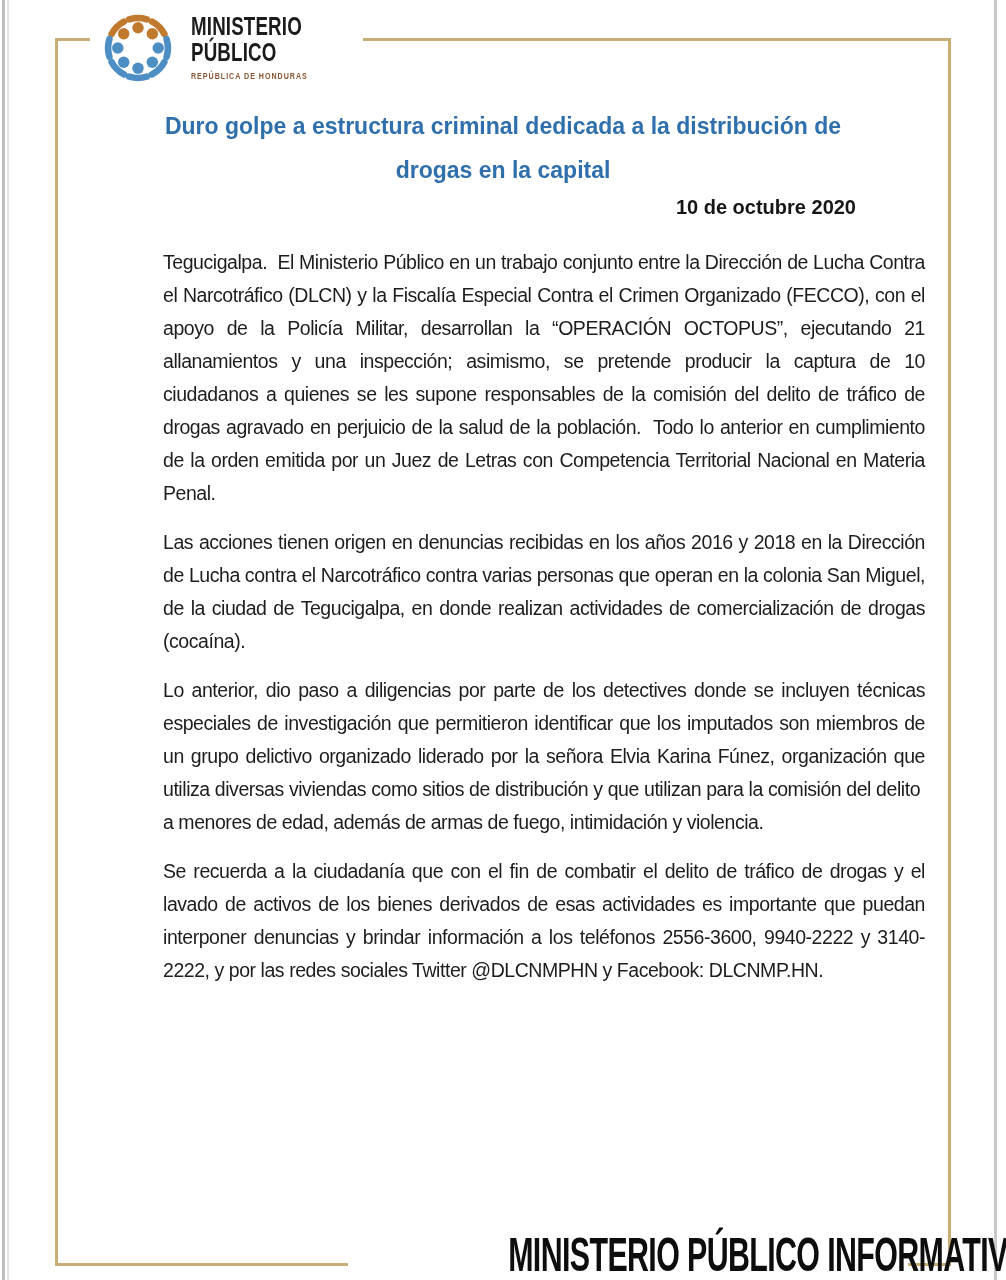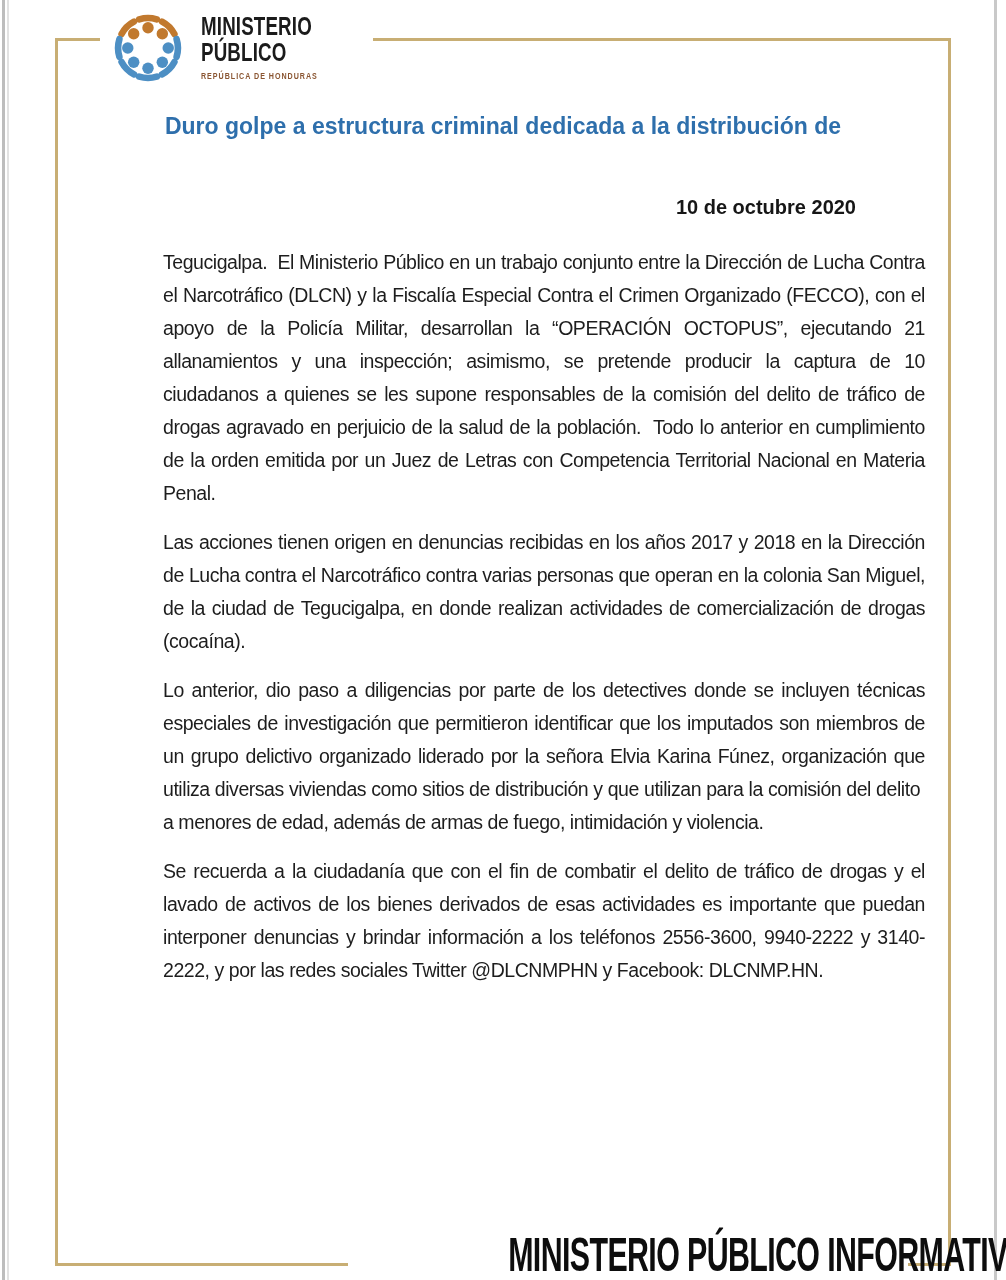--- a/index.html
+++ b/index.html
@@ -20,21 +20,21 @@
   
   .frame {
     position: absolute;
     top: 38px; left: 55px; right: 55px; bottom: 14px;
     border: 3px solid #c8ae74;
   }
 
   
   .logo-block {
     position: absolute;
-    top: 2px; left: 100px;
+    top: 2px; left: 90px;
     display: flex;
     align-items: flex-start;
     gap: 9px;
     background: #ffffff;
     padding: 2px 16px 6px 4px;
   }
   .emblem { width: 88px; height: 88px; display: block; }
   .logo-text {
     margin-top: 9px;
     transform: scaleX(0.75);
@@ -143,26 +143,27 @@
   </svg>
   <div class="logo-text">
     <div class="logo-name">MINISTERIO</div>
     <div class="logo-name">PÚBLICO</div>
     <div class="logo-sub">REPÚBLICA DE HONDURAS</div>
   </div>
 </div>
 
 <div class="doc-title">
   <div>Duro golpe a estructura criminal dedicada a la distribución de</div>
+  <div>drogas en la capital</div>
 </div>
 
 <div class="doc-date">10 de octubre 2020</div>
 
 <div class="doc-body">
   <p>Tegucigalpa.&nbsp; El Ministerio Público en un trabajo conjunto entre la Dirección de Lucha Contra el Narcotráfico (DLCN) y la Fiscalía Especial Contra el Crimen Organizado (FECCO), con el apoyo de la Policía Militar, desarrollan la “OPERACIÓN OCTOPUS”, ejecutando 21 allanamientos y una inspección; asimismo, se pretende producir la captura de 10 ciudadanos a quienes se les supone responsables de la comisión del delito de tráfico de drogas agravado en perjuicio de la salud de la población.&nbsp; Todo lo anterior en cumplimiento de la orden emitida por un Juez de Letras con Competencia Territorial Nacional en Materia Penal.</p>
-  <p>Las acciones tienen origen en denuncias recibidas en los años 2017 y 2018 en la Dirección de Lucha contra el Narcotráfico contra varias personas que operan en la colonia San Miguel, de la ciudad de Tegucigalpa, en donde realizan actividades de comercialización de drogas (cocaína).</p>
+  <p>Las acciones tienen origen en denuncias recibidas en los años 2016 y 2018 en la Dirección de Lucha contra el Narcotráfico contra varias personas que operan en la colonia San Miguel, de la ciudad de Tegucigalpa, en donde realizan actividades de comercialización de drogas (cocaína).</p>
   <p>Lo anterior, dio paso a diligencias por parte de los detectives donde se incluyen técnicas especiales de investigación que permitieron identificar que los imputados son miembros de un grupo delictivo organizado liderado por la señora Elvia Karina Fúnez, organización que utiliza diversas viviendas como sitios de distribución y que utilizan para la comisión del delito&nbsp; a menores de edad, además de armas de fuego, intimidación y violencia.</p>
   <p>Se recuerda a la ciudadanía que con el fin de combatir el delito de tráfico de drogas y el lavado de activos de los bienes derivados de esas actividades es importante que puedan interponer denuncias y brindar información a los teléfonos 2556-3600, 9940-2222 y 3140-2222, y por las redes sociales Twitter @DLCNMPHN y Facebook: DLCNMP.HN.</p>
 </div>
 
 <div class="footer-banner">
   <span class="footer-text">MINISTERIO PÚBLICO INFORMATIVO</span>
 </div>
 
 </body></html>

